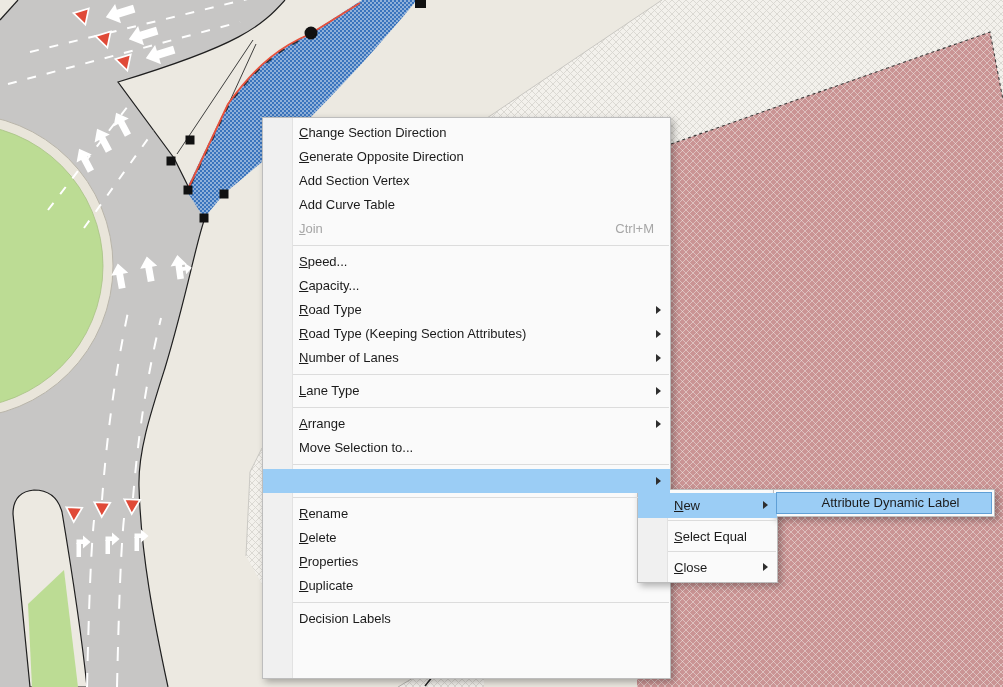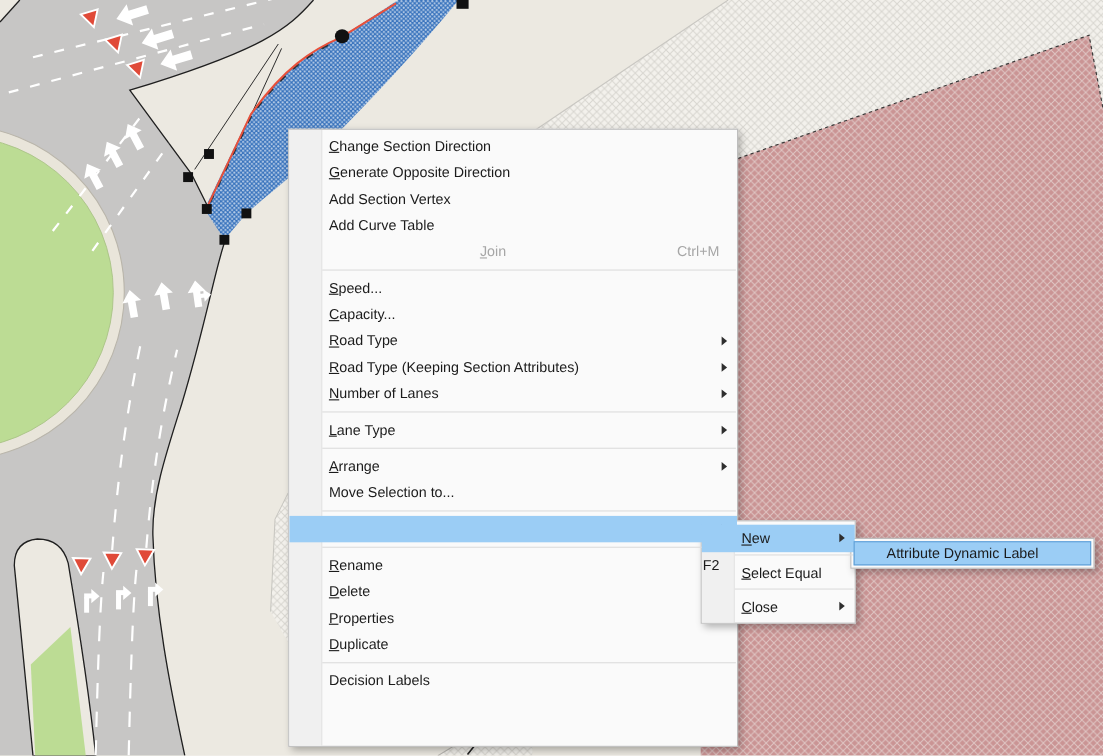--- a/index.html
+++ b/index.html
@@ -18,38 +18,38 @@
         background:var(--menu-gutter,#f0f0f0);z-index:0;}
   .menu::after{content:"";position:absolute;left:29px;top:0;bottom:0;width:1px;
         background:#e2e2e2;z-index:0;}
   .menu.nogut::before,.menu.nogut::after{display:none;}
 
   .mi{position:relative;z-index:1;height:24px;line-height:24px;
       padding-left:36px;padding-right:16px;white-space:nowrap;
       display:flex;align-items:center;cursor:default;}
   .mi .lbl{flex:1 1 auto;line-height:inherit;}
   .mi .sc{margin-left:18px;}
-  .mi.dis,.mi.dis .sc{color:var(--menu-disabled-text,#a6a6a6);text-align:center;}
+  .mi.dis,.mi.dis .sc{color:var(--menu-disabled-text,#a6a6a6);}
   .mi.hl{background:var(--highlight,#9bcdf5);}
   .mi .arr{position:absolute;right:9px;top:50%;margin-top:-4.5px;width:0;height:0;
       border-left:5px solid #2e2e2e;border-top:4.5px solid transparent;
       border-bottom:4.5px solid transparent;}
   .sep{position:relative;z-index:1;height:9px;}
   .sep::before{content:"";position:absolute;left:30px;right:1px;top:4px;height:1px;
       background:#dcdcdc;}
   u{text-decoration:underline;}
 
   #ctx-menu{left:262px;top:117px;width:409px;height:562px;overflow:hidden;}
-  #submenu-new{left:637px;top:473px;width:141px;height:94px;}
+  #submenu-new{left:637px;top:489px;width:141px;height:94px;}
   #submenu-new .mi{height:25px;line-height:25px;}
   #submenu-new .sep{height:6px;}
   #submenu-new .sep::before{top:2px;}
   #submenu-attr{left:773px;top:489px;width:222px;height:28px;padding:2px;}
   #submenu-attr .mi{height:22px;line-height:22px;padding-left:29px;box-sizing:border-box;
-      border:1px solid var(--highlight-border,#5f9fd6);}
+      border:1px solid var(--highlight-border,#5f9fd6);text-align:center;}
 </style>
 </head>
 <body>
 
 <div id="stage">
 
 <svg id="map" width="1003" height="687" viewBox="0 0 1003 687">
   <defs>
     <pattern id="hatchW" width="7" height="7" patternUnits="userSpaceOnUse">
       <rect width="7" height="7" fill="#f3f1ec"></rect>

